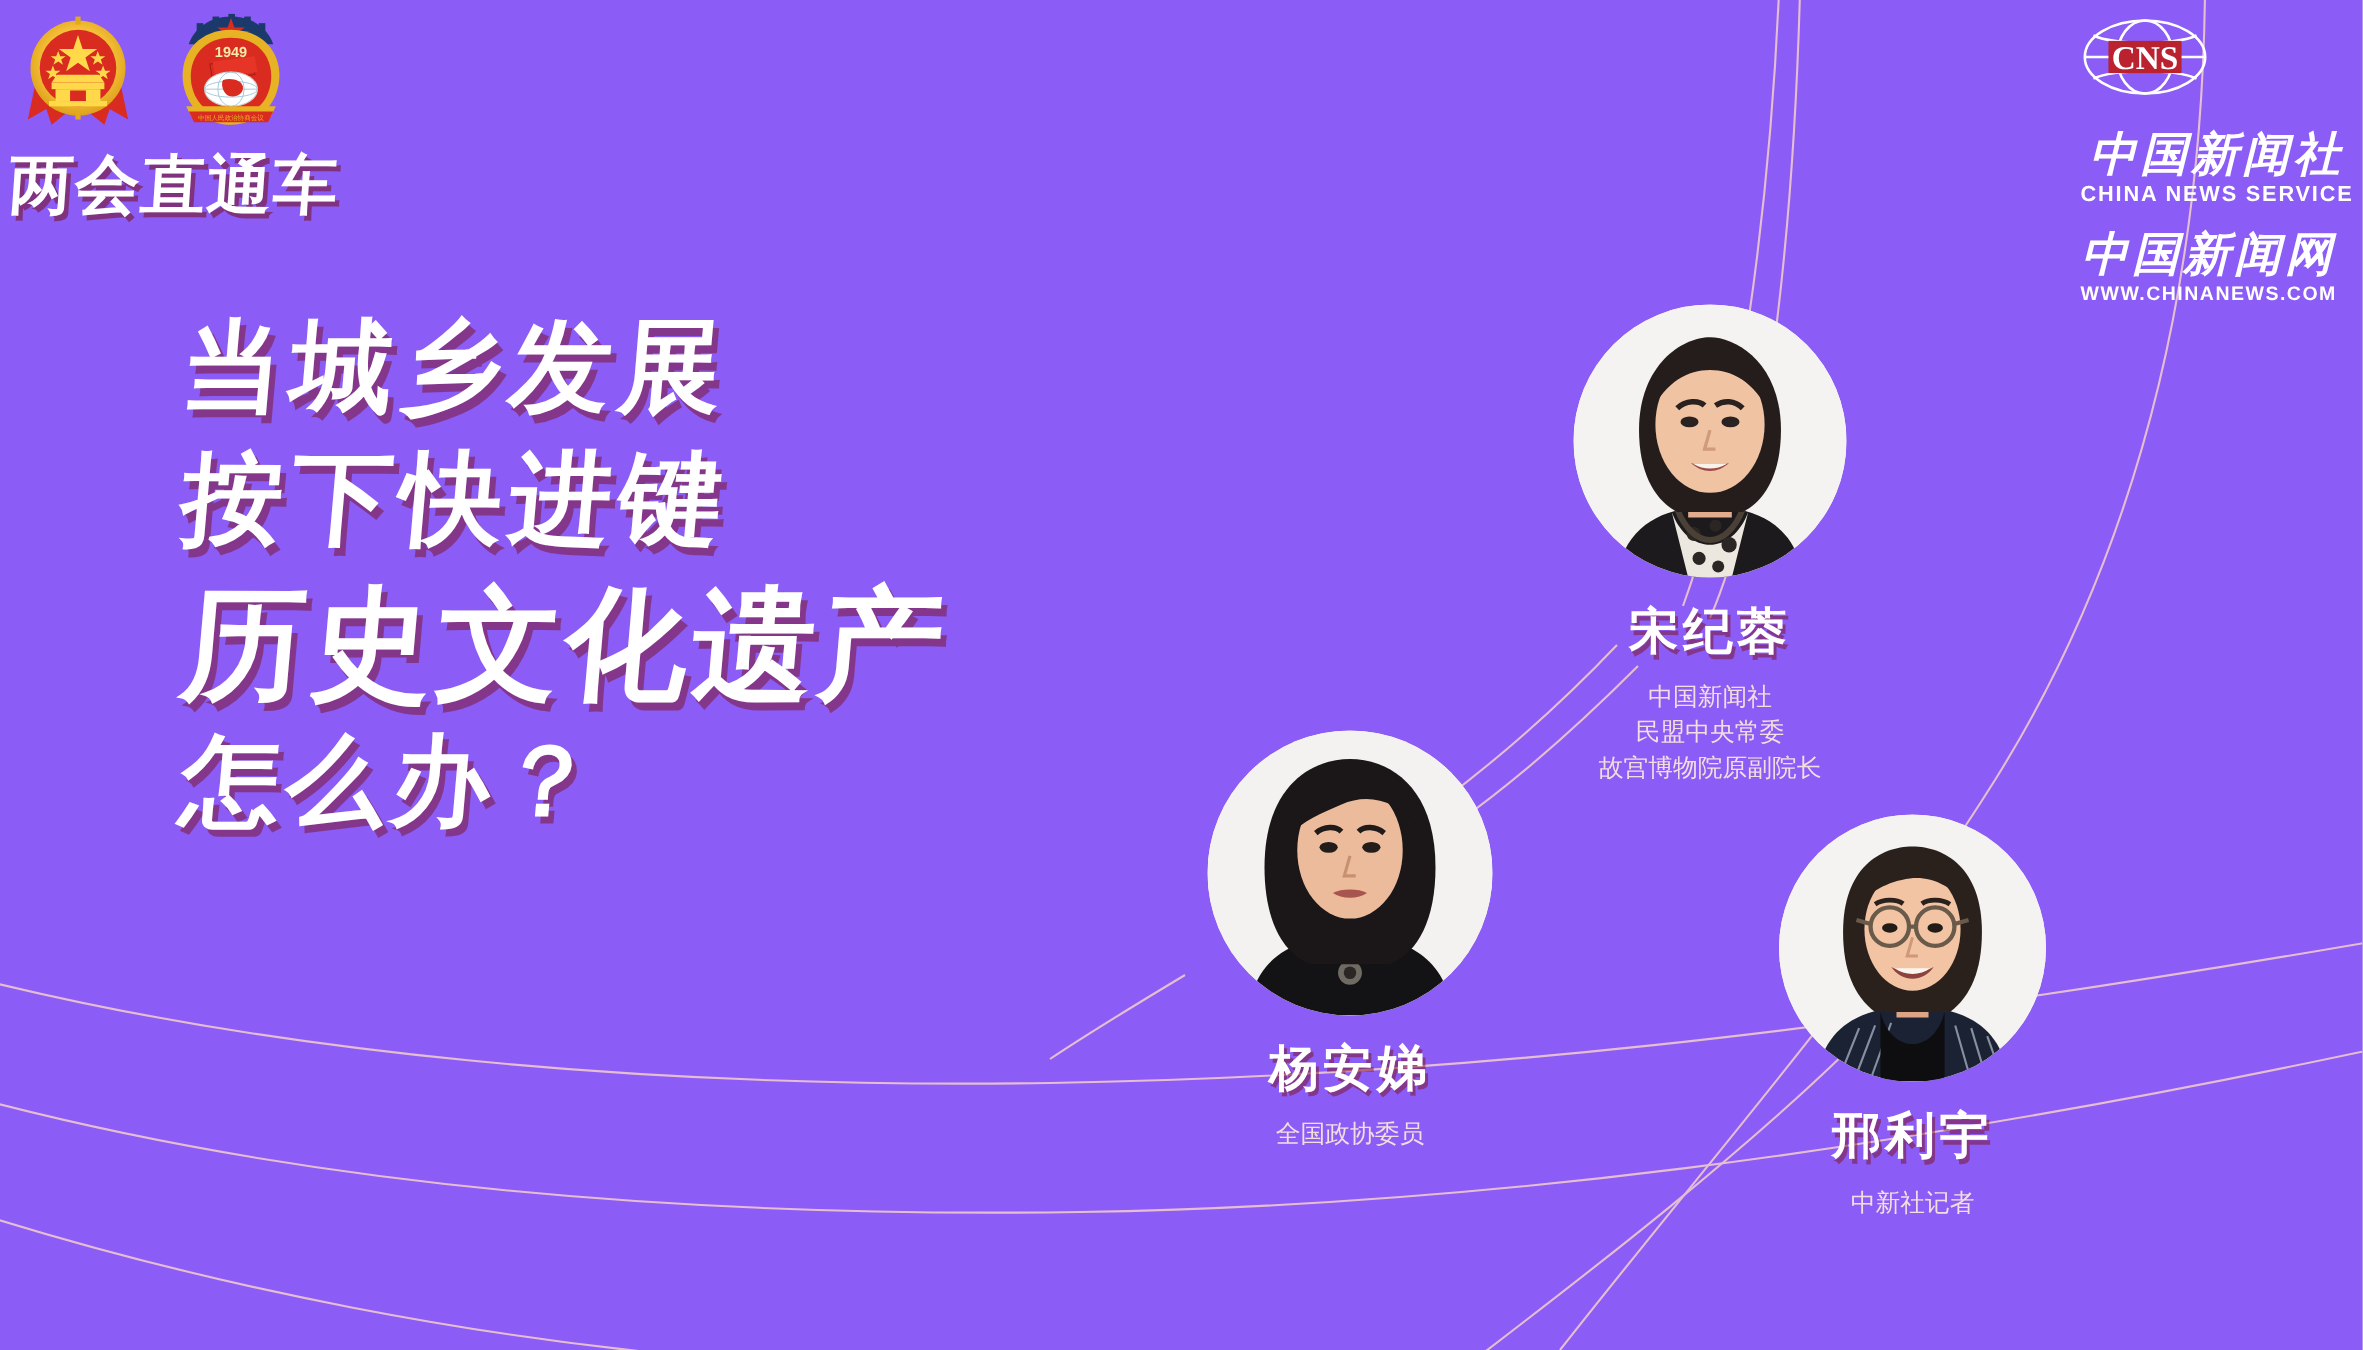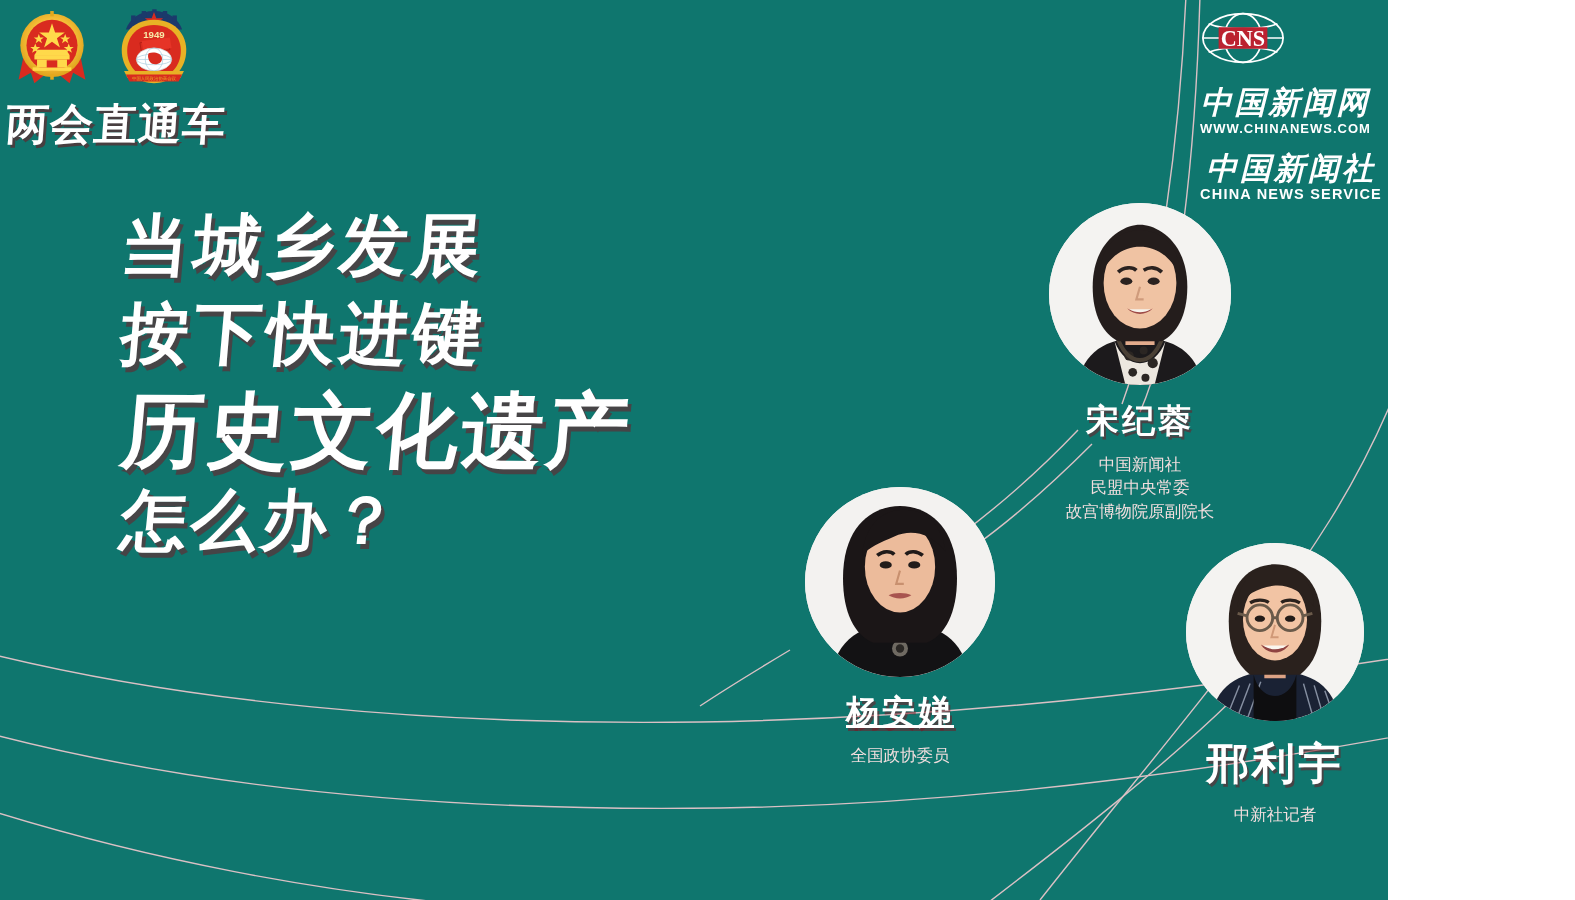--- a/index.html
+++ b/index.html
@@ -4,22 +4,22 @@
 <title>两会直通车</title>
 <style>
   * { margin:0; padding:0; box-sizing:border-box; }
   html, body {
     width:1575px; height:900px;
     overflow:hidden;
     font-family:"Liberation Sans","DejaVu Sans",sans-serif;
   }
   #poster {
     position:relative;
-    width:1388px; height:900px;
-    background:#0f766e;
+    width:1575px; height:900px;
+    background:#8b5cf6;
     overflow:hidden;
   }
 
   
   #curves {
     position:absolute; left:0; top:0;
     width:1575px; height:900px;
     pointer-events:none;
   }
 
@@ -108,26 +108,26 @@
   }
   .speaker-titles div { line-height:1.42; }
 
   #speaker-song { left:955px; top:203px; width:370px; }
   #speaker-song .avatar-ring { width:182px; height:182px; }
   #speaker-song .speaker-name { font-size:33px; margin-top:14px; }
   #speaker-song .speaker-titles { font-size:16.5px; margin-top:9px; }
 
   #speaker-yang { left:715px; top:487px; width:370px; }
   #speaker-yang .avatar-ring { width:190px; height:190px; }
-  #speaker-yang .speaker-name { font-size:33px; margin-top:13px;text-decoration:underline; }
+  #speaker-yang .speaker-name { font-size:33px; margin-top:13px; }
   #speaker-yang .speaker-titles { font-size:16.5px; margin-top:9px; }
 
   #speaker-xing { left:1105px; top:543px; width:340px; }
   #speaker-xing .avatar-ring { width:178px; height:178px; }
-  #speaker-xing .speaker-name { font-size:43px; margin-top:14px; }
+  #speaker-xing .speaker-name { font-size:33px; margin-top:14px; }
   #speaker-xing .speaker-titles { font-size:16.5px; margin-top:10px; }
 </style>
 </head>
 <body>
 
 <div id="poster">
 
   <svg id="curves" viewBox="0 0 1575 900" preserveAspectRatio="none">
     <g fill="none" stroke="#f0c9ce" stroke-width="1.4" opacity="0.9">
 
@@ -233,27 +233,27 @@
           <path d="M12,19 C32,28 88,28 108,19"></path>
           <path d="M12,59 C32,50 88,50 108,59"></path>
         </g>
         <text x="60" y="50" text-anchor="middle" fill="#ffffff" font-size="31" font-weight="bold" font-family="Liberation Serif, serif">CNS</text>
         <rect x="26" y="24" width="68" height="30" fill="#bb2230"></rect>
         <text x="60" y="50" text-anchor="middle" fill="#ffffff" font-size="31" font-weight="bold" font-family="Liberation Serif, serif">CNS</text>
       </svg>
     </div>
 
     <div class="brand-block">
+      <div class="brand-cn">中国新闻社</div>
+      <div class="brand-en">CHINA NEWS SERVICE</div>
+    </div>
+
+    <div class="brand-block">
       <div class="brand-cn">中国新闻网</div>
       <div class="brand-en small">WWW.CHINANEWS.COM</div>
-    </div>
-
-    <div class="brand-block">
-      <div class="brand-cn">中国新闻社</div>
-      <div class="brand-en">CHINA NEWS SERVICE</div>
     </div>
   </div>
 
   <div id="headline">
     <div class="headline-line hl-1">当城乡发展</div>
     <div class="headline-line hl-2">按下快进键</div>
     <div class="headline-line hl-3">历史文化遗产</div>
     <div class="headline-line hl-4">怎么办？</div>
   </div>
 

